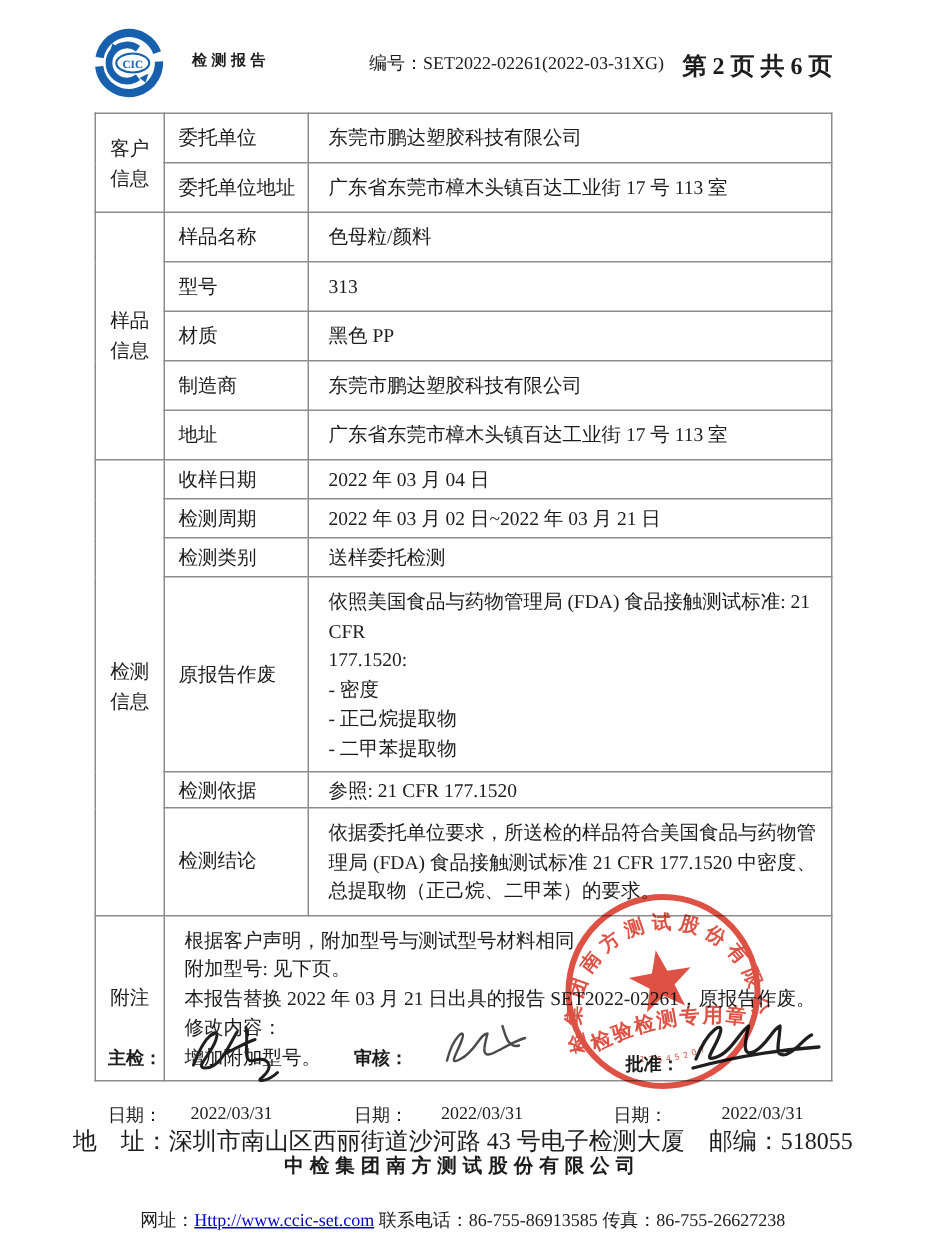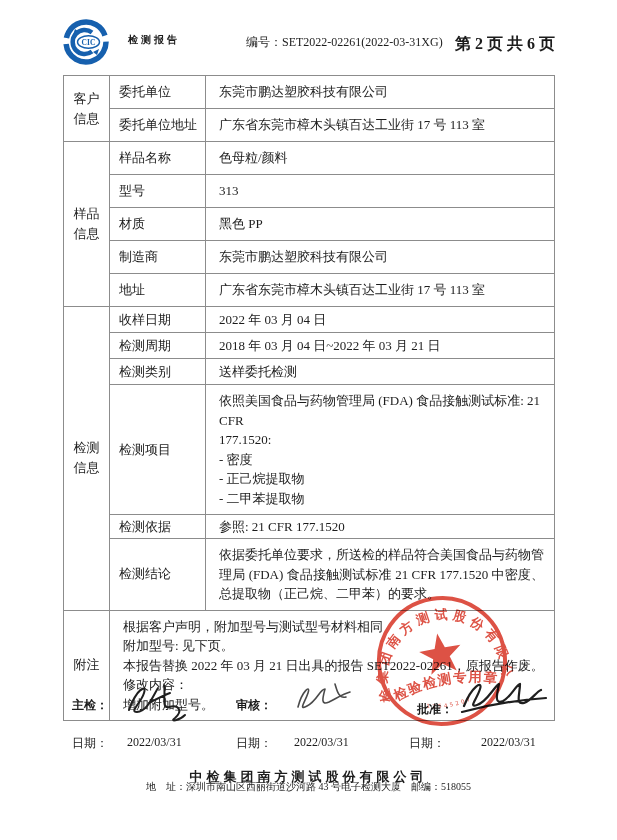--- a/index.html
+++ b/index.html
@@ -32,21 +32,21 @@
   .sig { position:absolute; }
   .sig path { fill:none; stroke-linecap:round; stroke-linejoin:round; }
 
   
   .stamp { position:absolute; left:372px; top:591px; width:140px; height:140px;
            transform:rotate(-10deg); opacity:.88; mix-blend-mode:multiply; }
 
   
   .ftr { position:absolute; left:0; right:0; text-align:center; }
   .ftr-co { top:768px; font-size:13px; font-weight:bold; letter-spacing:4px; }
-  .ftr-l2 { top:780px; font-size:10px; }
+  .ftr-l2 { top:751px; font-size:16px; }
   .ftr-l3 { top:805px; font-size:12px; }
   .ftr a { color:#0000cc; text-decoration:underline; }
 </style>
 </head>
 <body>
 
 <div class="page">
 
   <div class="hdr">
     <svg class="logo" width="48" height="48" viewBox="0 0 48 48">
@@ -111,28 +111,28 @@
     <tr class="h26">
       <td class="grp" rowspan="6">
         <span style="display:block">检测</span>
         <span style="display:block">信息</span>
       </td>
       <td class="lbl">收样日期</td>
       <td class="val">2022 年 03 月 04 日</td>
     </tr>
     <tr class="h26">
       <td class="lbl">检测周期</td>
-      <td class="val">2018 年 03 月 04 日~2022 年 03 月 21 日</td>
+      <td class="val">2022 年 03 月 02 日~2022 年 03 月 21 日</td>
     </tr>
     <tr class="h26">
       <td class="lbl">检测类别</td>
       <td class="val">送样委托检测</td>
     </tr>
     <tr>
-      <td class="lbl">检测项目</td>
+      <td class="lbl">原报告作废</td>
       <td class="val ml">
         <div>依照美国食品与药物管理局 (FDA) 食品接触测试标准: 21 CFR</div>
         <div>177.1520:</div>
         <div>- 密度</div>
         <div>- 正己烷提取物</div>
         <div>- 二甲苯提取物</div>
       </td>
     </tr>
     <tr class="h24">
       <td class="lbl">检测依据</td>
@@ -191,14 +191,17 @@
       <textPath href="#arcMid" startOffset="50%" text-anchor="middle">检验检测专用章</textPath>
     </text>
     <path id="arcBot" d="M 42,112 Q 70,121 98,112" fill="none"></path>
     <text font-size="5.5" fill="#d93a2b" letter-spacing="2.5" font-family="DejaVu Sans, sans-serif">
       <textPath href="#arcBot" startOffset="50%" text-anchor="middle">12545207</textPath>
     </text>
   </svg>
 
   <div class="ftr ftr-co" style="position:absolute;">中检集团南方测试股份有限公司</div>
   <div class="ftr ftr-l2" style="position:absolute;">地　址：深圳市南山区西丽街道沙河路 43 号电子检测大厦　邮编：518055</div>
+  <div class="ftr ftr-l3" style="position:absolute;">
+    <span>网址：</span><a href="#">Http://www.ccic-set.com</a><span> 联系电话：86-755-86913585 传真：86-755-26627238</span>
+  </div>
 
 </div>
 
 </body></html>

